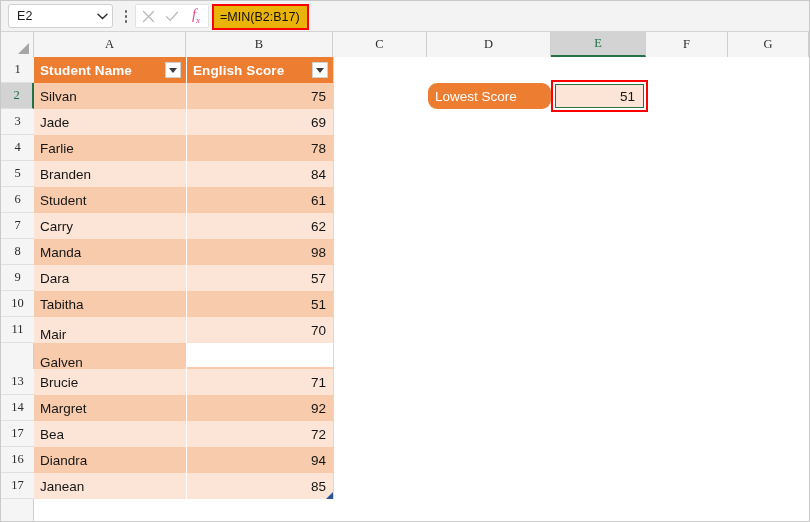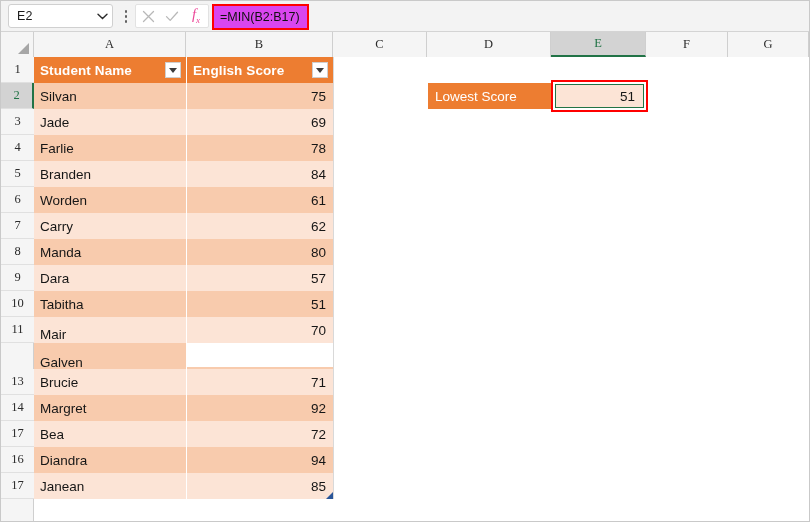--- a/index.html
+++ b/index.html
@@ -92,21 +92,21 @@
     position:absolute;left:211px;top:1px;
     height:29px;
     display:flex;align-items:center;
   }
   .formula-red{
     border:2.5px solid #ff0000;
     height:26px;
     display:flex;align-items:center;
     padding:0 7px 0 6px;
     box-sizing:border-box;
-    background:#d946ef;
+    background:#eab308;
   }
   .formula-text{
     font-size:12.5px;
     color:#111111;
     white-space:nowrap;
     letter-spacing:0px;
   }
 
   
   .sheet{
@@ -243,20 +243,21 @@
   
   .lbl-cell{
     position:absolute;
     height:26px;
     background:#ed7d31;
     color:#ffffff;
     font-size:13.5px;
     display:flex;align-items:center;
     padding-left:7px;
     box-sizing:border-box;
+    border-radius:9px;
   }
   .val-red{
     position:absolute;
     border:2.5px solid #ff0000;
     box-sizing:border-box;
     background:#ffffff;
   }
   .val-cell{
     position:absolute;
     background:#fce4d6;
@@ -362,28 +363,28 @@
 
     <div class="cell name band-light" style="left:33px;top:77px;width:152px;height:26px;">Jade</div>
     <div class="cell score band-light" style="left:186px;top:77px;width:146px;height:26px;">69</div>
 
     <div class="cell name band-dark" style="left:33px;top:103px;width:152px;height:26px;">Farlie</div>
     <div class="cell score band-dark" style="left:186px;top:103px;width:146px;height:26px;">78</div>
 
     <div class="cell name band-light" style="left:33px;top:129px;width:152px;height:26px;">Branden</div>
     <div class="cell score band-light" style="left:186px;top:129px;width:146px;height:26px;">84</div>
 
-    <div class="cell name band-dark" style="left:33px;top:155px;width:152px;height:26px;">Worden</div>
+    <div class="cell name band-dark" style="left:33px;top:155px;width:152px;height:26px;">Student</div>
     <div class="cell score band-dark" style="left:186px;top:155px;width:146px;height:26px;">61</div>
 
     <div class="cell name band-light" style="left:33px;top:181px;width:152px;height:26px;">Carry</div>
     <div class="cell score band-light" style="left:186px;top:181px;width:146px;height:26px;">62</div>
 
     <div class="cell name band-dark" style="left:33px;top:207px;width:152px;height:26px;">Manda</div>
-    <div class="cell score band-dark" style="left:186px;top:207px;width:146px;height:26px;">80</div>
+    <div class="cell score band-dark" style="left:186px;top:207px;width:146px;height:26px;">98</div>
 
     <div class="cell name band-light" style="left:33px;top:233px;width:152px;height:26px;">Dara</div>
     <div class="cell score band-light" style="left:186px;top:233px;width:146px;height:26px;">57</div>
 
     <div class="cell name band-dark" style="left:33px;top:259px;width:152px;height:26px;">Tabitha</div>
     <div class="cell score band-dark" style="left:186px;top:259px;width:146px;height:26px;">51</div>
 
     <div class="cell name band-light" style="left:33px;top:285px;width:152px;height:34px;">Mair</div>
     <div class="cell score band-light" style="left:186px;top:285px;width:146px;height:26px;">70</div>
 

